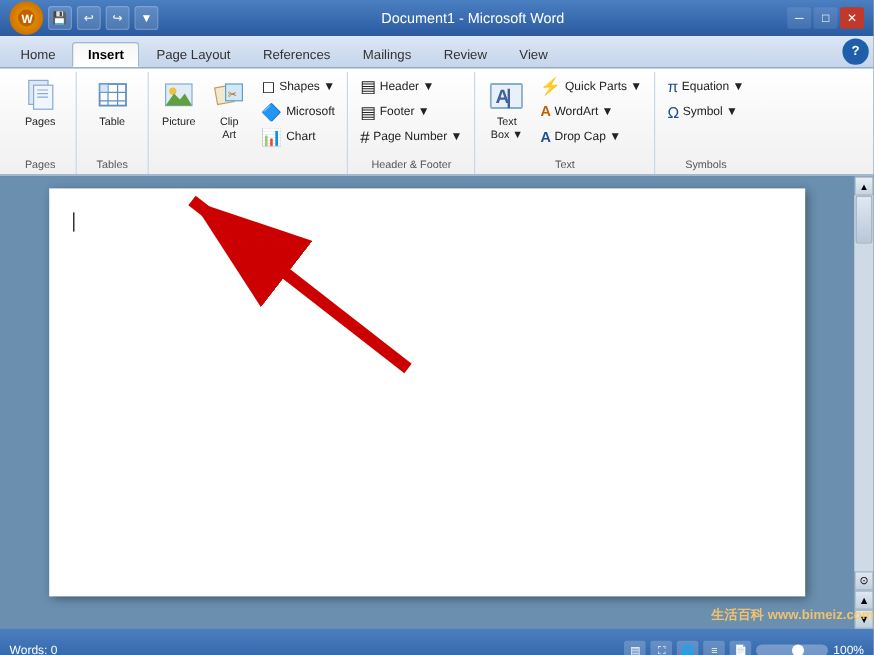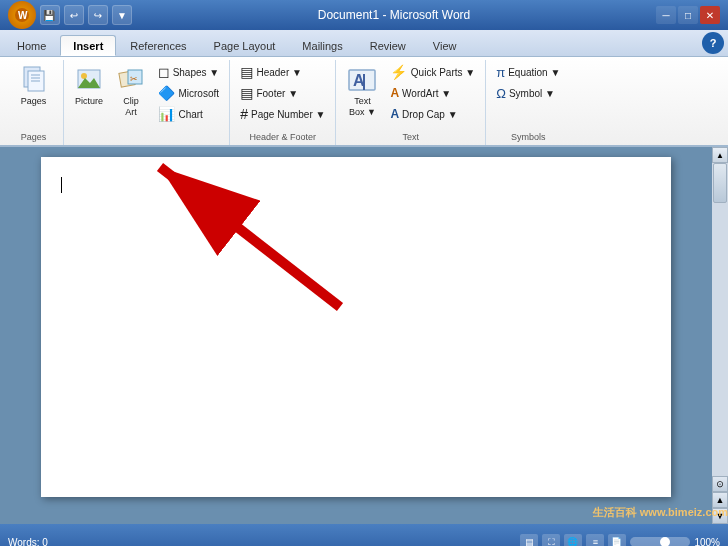--- a/index.html
+++ b/index.html
@@ -296,22 +296,22 @@
   <div class="window-controls">
     <div class="win-btn">─</div>
     <div class="win-btn">□</div>
     <div class="win-btn close">✕</div>
   </div>
 </div>
 
 <div class="ribbon-tabs">
   <div class="tab">Home</div>
   <div class="tab active tab-insert-highlight" style="background: linear-gradient(to bottom,#f5f5f5,#fff); border:1px solid #a0b8d0; border-bottom:1px solid white;margin-top:33px;">Insert</div>
+  <div class="tab">Page Layout</div>
   <div class="tab">References</div>
-  <div class="tab">Page Layout</div>
   <div class="tab">Mailings</div>
   <div class="tab">Review</div>
   <div class="tab">View</div>
   <div class="tab-help">?</div>
 </div>
 
 <div class="ribbon">
 
   <div class="ribbon-group">
     <div class="group-content">
@@ -324,20 +324,38 @@
             <line x1="11" y1="13" x2="20" y2="13" stroke="#8aabcd" stroke-width="1"></line>
             <line x1="11" y1="16" x2="20" y2="16" stroke="#8aabcd" stroke-width="1"></line>
           </svg>
         </div>
         <div class="btn-label">Pages</div>
       </div>
     </div>
     <div class="group-label">Pages</div>
   </div>
 
+  <div class="ribbon-group">
+    <div class="group-content">
+      <div class="ribbon-btn">
+        <div class="icon">
+          <svg width="28" height="30" viewBox="0 0 28 30">
+            <rect x="3" y="5" width="22" height="18" fill="none" stroke="#6090c0" stroke-width="1.5"></rect>
+            <line x1="3" y1="12" x2="25" y2="12" stroke="#6090c0" stroke-width="1"></line>
+            <line x1="3" y1="19" x2="25" y2="19" stroke="#6090c0" stroke-width="1"></line>
+            <line x1="10" y1="5" x2="10" y2="23" stroke="#6090c0" stroke-width="1"></line>
+            <line x1="18" y1="5" x2="18" y2="23" stroke="#6090c0" stroke-width="1"></line>
+            <rect x="3" y="5" width="7" height="7" fill="#b0d0f0" opacity="0.5"></rect>
+          </svg>
+        </div>
+        <div class="btn-label">Table</div>
+      </div>
+    </div>
+    <div class="group-label">Tables</div>
+  </div>
 
   <div class="ribbon-group" style="min-width:140px;">
     <div class="group-content">
       <div class="ribbon-btn">
         <div class="icon">
           <svg width="28" height="30" viewBox="0 0 28 30">
             <rect x="3" y="5" width="22" height="18" fill="#e0ecf8" stroke="#8aabcd" stroke-width="1"></rect>
             <circle cx="9" cy="11" r="3" fill="#f0c040"></circle>
             <polygon points="3,23 10,13 15,18 19,13 25,23" fill="#60a040"></polygon>
           </svg>

